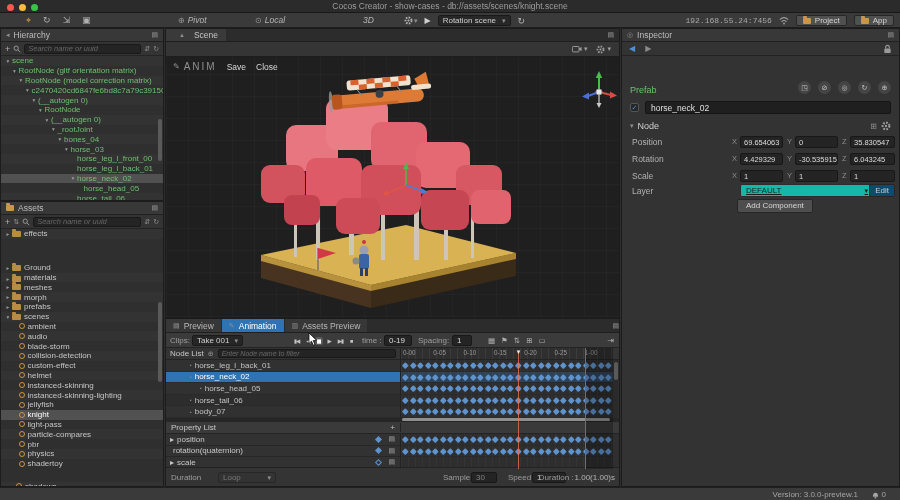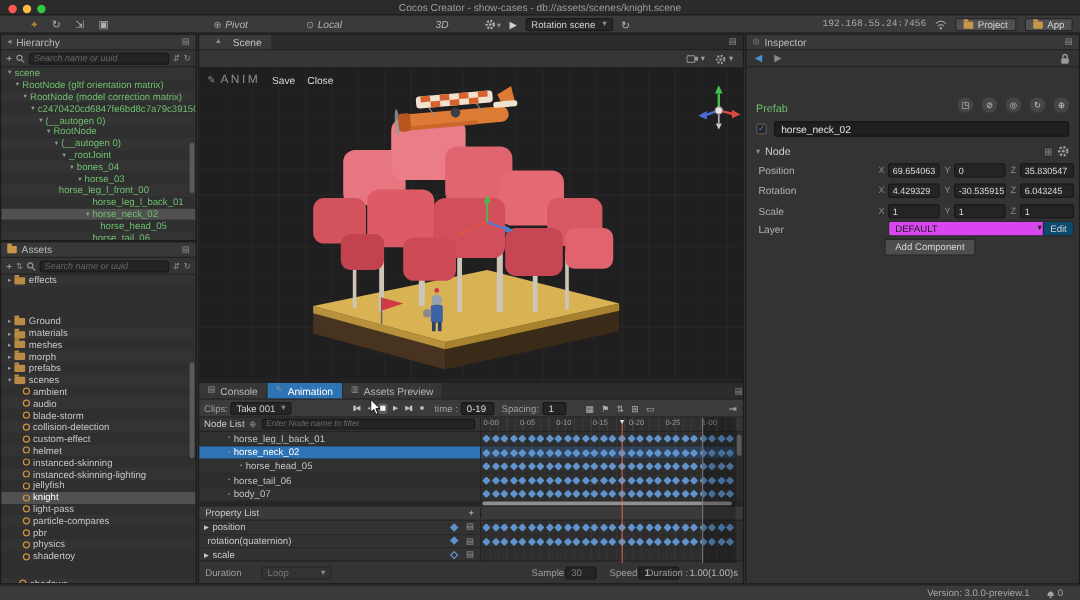--- a/index.html
+++ b/index.html
@@ -152,23 +152,23 @@
   .name-field { flex:1; background:#1f1f1f; border:1px solid #141414; border-radius:2px; height:13px;
                 line-height:12px; padding:0 5px; color:#e0e0e0; font-size:8.5px; }
   .node-header { position:absolute; left:8px; right:8px; top:63px; height:12px; display:flex; gap:4px;
                  align-items:center; font-size:9px; color:#cfcfcf; }
   .node-header .spacer { flex:1; }
   .vecrow { position:absolute; left:0; right:0; height:13px; display:flex; align-items:center; }
   .veclabel { position:absolute; left:10px; font-size:8.5px; color:#b2b2b2; }
   .axis { position:absolute; font-size:7.5px; color:#8c8c8c; }
   .vfield { position:absolute; height:12px; background:#242424; border:1px solid #181818; border-radius:2px;
             line-height:11px; padding:0 3px; font-size:7.5px; color:#dcdcdc; overflow:hidden; white-space:nowrap; }
-  .layer-dd { position:absolute; left:118px; top:0; width:134px; height:13px; background:#d946ef;
+  .layer-dd { position:absolute; left:118px; top:0; width:134px; height:13px; background:#14b8a6;
               border:1px solid #2c2c2c; border-radius:2px; color:#1d1d1d; font-size:8px; line-height:12px;
-              padding:0 5px; display:flex; }
+              padding:0 5px; display:flex;text-decoration:underline; }
   .layer-dd .spacer { flex:1; }
   .edit-btn { position:absolute; right:4px; top:0; height:13px; background:#0c4a6e; border:1px solid #262626;
               border-radius:2px; color:#ccc; font-size:8px; line-height:11px; padding:0 5px; }
   .addcomp { position:absolute; left:115px; top:142px; height:14px; background:#4e4e4e; border:1px solid #262626;
              border-radius:2px; color:#d6d6d6; font-size:8px; line-height:12px; padding:0 8px; }
 
   
   .statusbar { position:absolute; left:0; bottom:0; width:900px; height:13px; background:#3a3a3a;
                border-top:1px solid #1f1f1f; font-size:8px; color:#a5a5a5; }
   .version { position:absolute; right:42px; top:0; line-height:13px; }
@@ -292,21 +292,21 @@
           <span class="lbl h-lbl">_rootJoint</span>
         </div>
         <div class="trow" style="padding-left: 55px;">
           <span class="arr">▾</span>
           <span class="lbl h-lbl">bones_04</span>
         </div>
         <div class="trow" style="padding-left: 61.5px;">
           <span class="arr">▾</span>
           <span class="lbl h-lbl">horse_03</span>
         </div>
-        <div class="trow" style="padding-left: 40px;">
+        <div class="trow" style="padding-left: 68px;">
           <span class="arr"></span>
           <span class="lbl h-lbl">horse_leg_l_front_00</span>
         </div>
         <div class="trow" style="padding-left: 68px;">
           <span class="arr"></span>
           <span class="lbl h-lbl">horse_leg_l_back_01</span>
         </div>
         <div class="trow sel" style="padding-left: 68px;">
           <span class="arr">▾</span>
           <span class="lbl h-lbl">horse_neck_02</span>
@@ -605,21 +605,21 @@
           <circle cx="0" cy="0" r="3" fill="#e8e8e8" stroke="#999"></circle>
         </g>
       </svg>
     </div>
   </div>
 
   <div class="panel" style="left:165px;top:318px;width:455px;height:169px">
     <div class="atabs" id="anim-tabs">
         <span class="atab">
           <span class="mini-ico">▤</span>
-          <span>Console</span>
+          <span>Preview</span>
         </span>
         <span class="atab active">
           <span class="mini-ico">✎</span>
           <span>Animation</span>
         </span>
         <span class="atab">
           <span class="mini-ico">▥</span>
           <span>Assets Preview</span>
         </span>
         <span class="spacer"></span>

